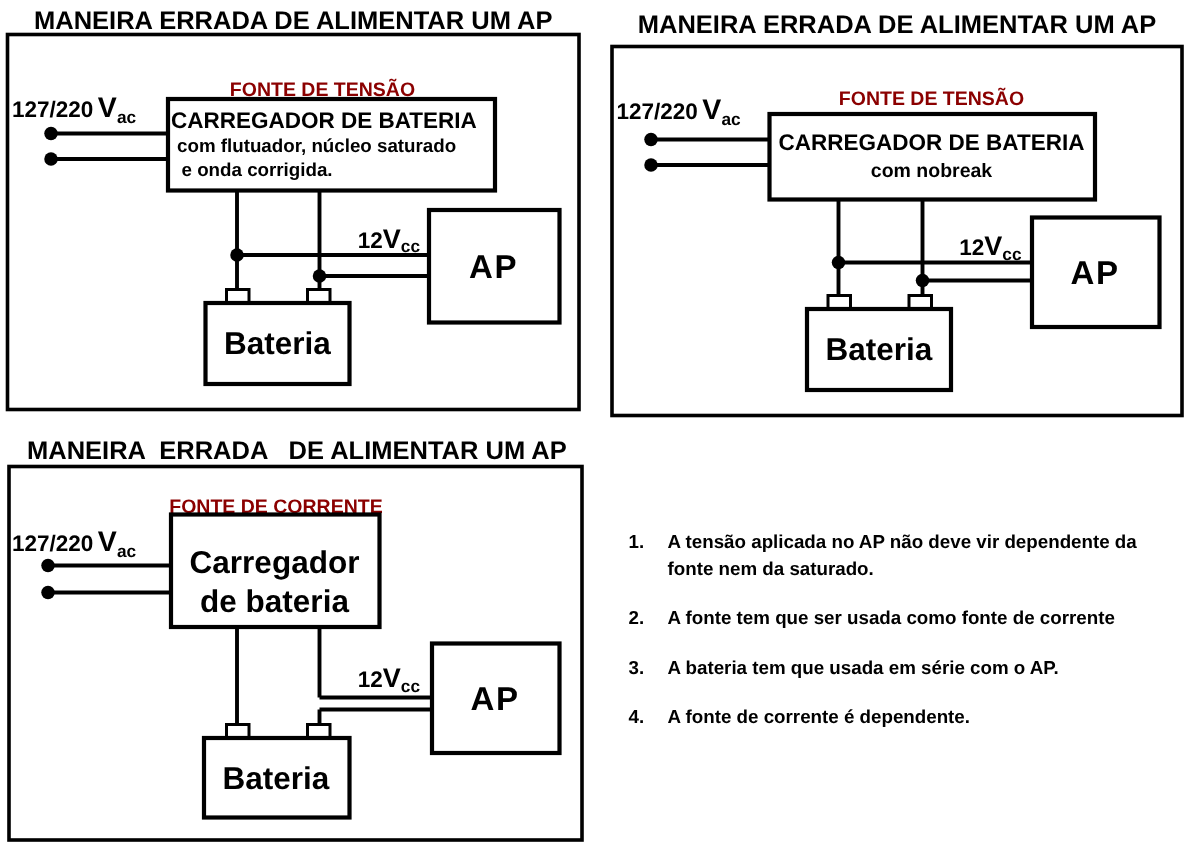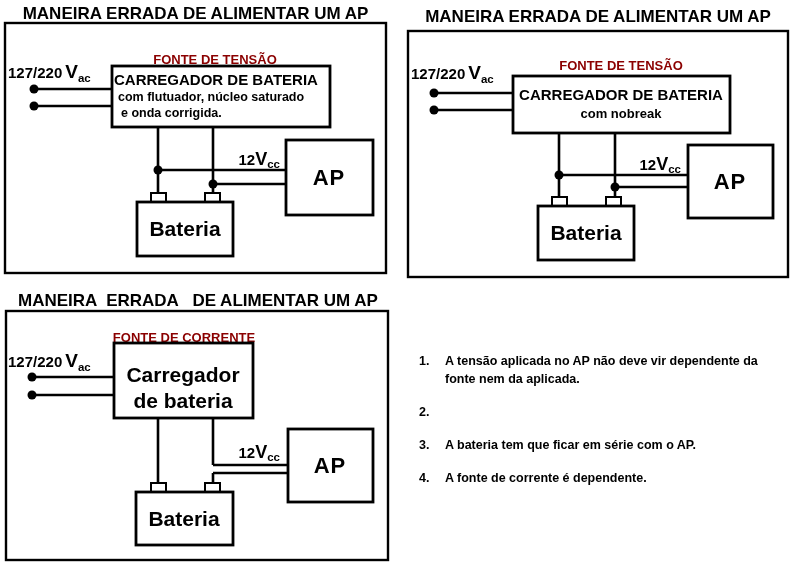--- a/index.html
+++ b/index.html
@@ -149,32 +149,33 @@
       <rect class="box" x="136" y="492" width="97" height="53"></rect>
       <text class="tbat tc" x="184" y="526">Bateria</text>
     </g>
   </svg>
 
   <div class="notes">
     <div class="note-item">
       <span class="note-num">1.</span>
       <span>
         <div class="note-line">A tensão aplicada no AP não deve vir dependente da</div>
-        <div class="note-line">fonte nem da aplicada.</div>
+        <div class="note-line">fonte nem da saturado.</div>
       </span>
     </div>
     <div class="note-item">
       <span class="note-num">2.</span>
       <span>
+        <div class="note-line">A fonte tem que ser usada como fonte de corrente</div>
       </span>
     </div>
     <div class="note-item">
       <span class="note-num">3.</span>
       <span>
-        <div class="note-line">A bateria tem que ficar em série com o AP.</div>
+        <div class="note-line">A bateria tem que usada em série com o AP.</div>
       </span>
     </div>
     <div class="note-item">
       <span class="note-num">4.</span>
       <span>
         <div class="note-line">A fonte de corrente é dependente.</div>
       </span>
     </div>
   </div>
 

